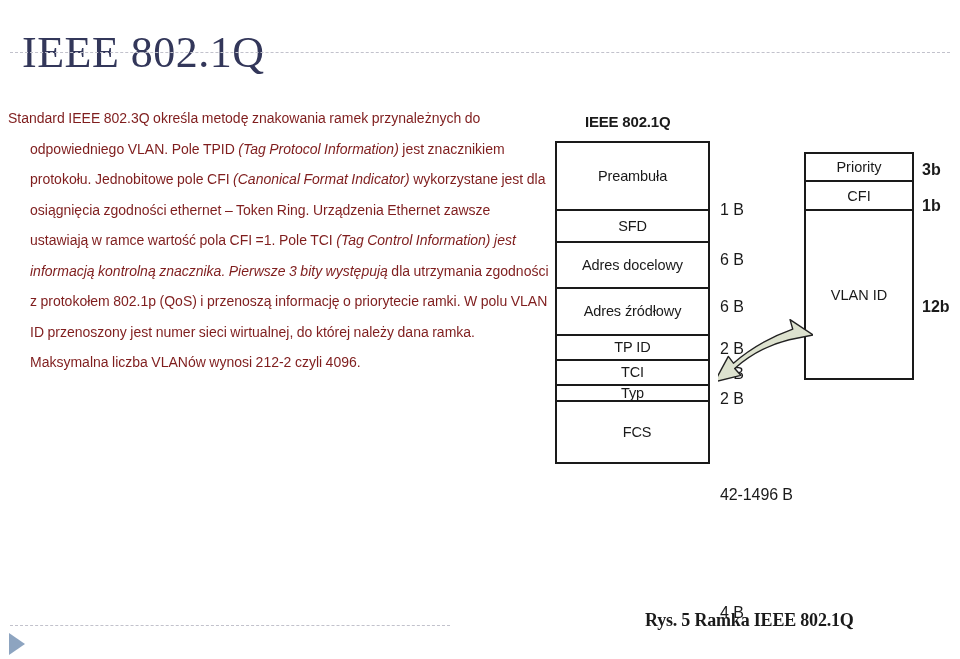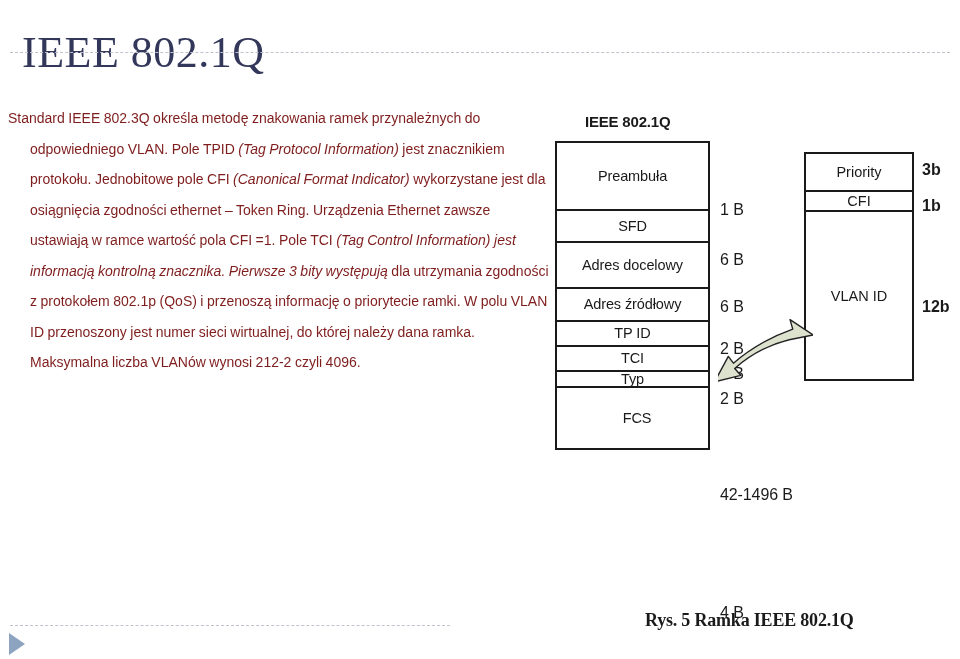--- a/index.html
+++ b/index.html
@@ -209,21 +209,21 @@
   <div id="frame-column">
     <div class="frame-row" style="height:68px">
       <span class="stack">Preambuła</span>
     </div>
     <div class="frame-row" style="height:32px">
       <span class="stack">SFD</span>
     </div>
     <div class="frame-row" style="height:46px">
       <span class="stack">Adres docelowy</span>
     </div>
-    <div class="frame-row" style="height:33px">
+    <div class="frame-row" style="height:47px">
       <span class="stack">Adres źródłowy</span>
     </div>
     <div class="frame-row" style="height:25px">
       <span class="stack">TP ID</span>
     </div>
     <div class="frame-row" style="height:25px">
       <span class="stack">TCI</span>
     </div>
     <div class="frame-row" style="height:16px">
       <span class="stack">Typ</span>
@@ -238,24 +238,24 @@
     <span class="size-label" style="top:110px">6 B</span>
     <span class="size-label" style="top:157px">6 B</span>
     <span class="size-label" style="top:199px">2 B</span>
     <span class="size-label" style="top:224px">2 B</span>
     <span class="size-label" style="top:249px">2 B</span>
     <span class="size-label" style="top:345px">42-1496 B</span>
     <span class="size-label" style="top:463px">4 B</span>
   </div>
 
   <div id="tci-column">
-    <div class="tci-row" style="height:38px">
+    <div class="tci-row" style="height:28px">
       <span>Priority</span>
     </div>
-    <div class="tci-row" style="height:20px">
+    <div class="tci-row" style="height:29px">
       <span>CFI</span>
     </div>
     <div class="tci-row" style="height:167px">
       <span>VLAN ID</span>
     </div>
   </div>
 
   <div id="tci-size-column">
     <span class="tci-size-label" style="top:9px">3b</span>
     <span class="tci-size-label" style="top:45px">1b</span>

